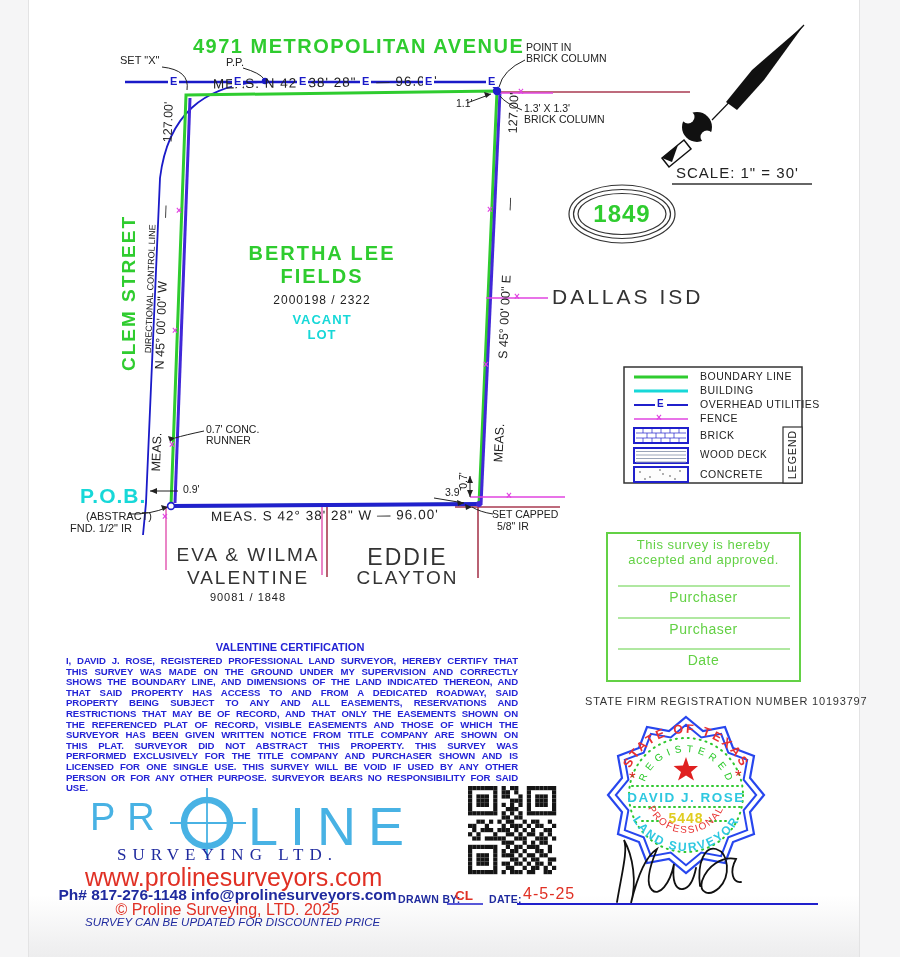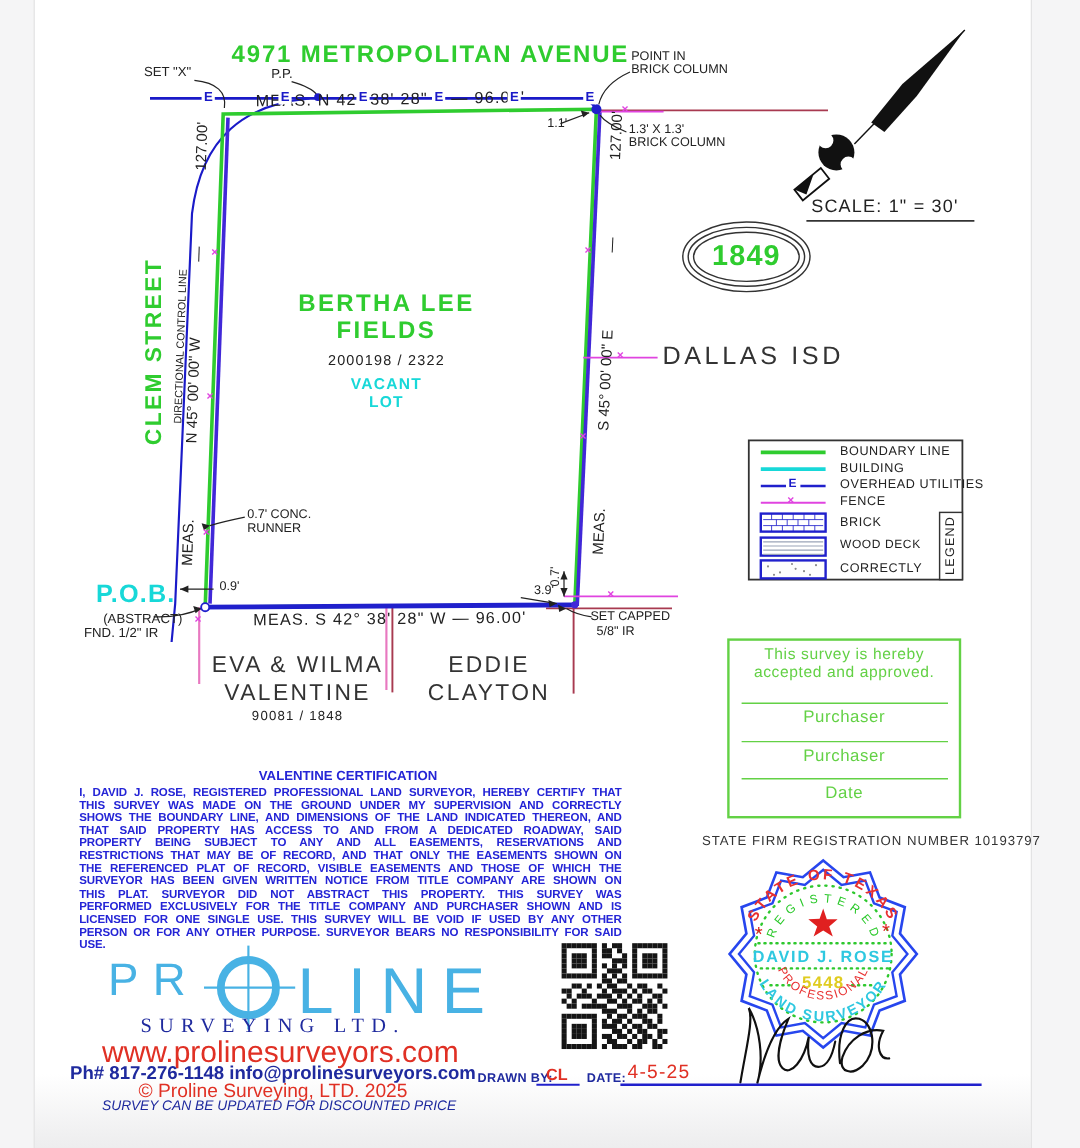--- a/index.html
+++ b/index.html
@@ -486,30 +486,30 @@
 <div class="t" style="left:455px;top:475px;font-size:10.5px;transform:rotate(-90deg)">0.7'</div>
 <div class="t cyan bold" style="left:80px;top:485px;font-size:21px;letter-spacing:1px">P.O.B.</div>
 <div class="t" style="left:86px;top:511px;font-size:11px">(ABSTRACT)</div>
 <div class="t" style="left:70px;top:523px;font-size:11px">FND. 1/2" IR</div>
 <div class="t" style="left:492px;top:509px;font-size:10.5px">SET CAPPED</div>
 <div class="t" style="left:497px;top:521px;font-size:10.5px">5/8" IR</div>
 
 <div class="t ctr" style="left:158px;top:545px;width:180px;font-size:19px;letter-spacing:2px;color:#333">EVA &amp; WILMA</div>
 <div class="t ctr" style="left:158px;top:568px;width:180px;font-size:19px;letter-spacing:2px;color:#333">VALENTINE</div>
 <div class="t ctr" style="left:158px;top:592px;width:180px;font-size:11px;letter-spacing:1px">90081 / 1848</div>
-<div class="t ctr" style="left:350px;top:545px;width:115px;font-size:19px;letter-spacing:2px;color:#333">EDDIE</div>
+<div class="t ctr" style="left:350px;top:545px;width:115px;font-size:23px;letter-spacing:2px;color:#333">EDDIE</div>
 <div class="t ctr" style="left:350px;top:568px;width:115px;font-size:19px;letter-spacing:2px;color:#333">CLAYTON</div>
 
 <div class="t" style="left:700px;top:371px;font-size:10.5px;letter-spacing:0.5px">BOUNDARY LINE</div>
 <div class="t" style="left:700px;top:385px;font-size:10.5px;letter-spacing:0.5px">BUILDING</div>
 <div class="t" style="left:700px;top:399px;font-size:10.5px;letter-spacing:0.5px">OVERHEAD UTILITIES</div>
 <div class="t" style="left:700px;top:413px;font-size:10.5px;letter-spacing:0.5px">FENCE</div>
 <div class="t" style="left:700px;top:430px;font-size:10.5px;letter-spacing:0.5px">BRICK</div>
 <div class="t" style="left:700px;top:450px;font-size:10px;letter-spacing:0.5px">WOOD DECK</div>
-<div class="t" style="left:700px;top:469px;font-size:10.5px;letter-spacing:0.5px">CORRECTLY</div>
+<div class="t" style="left:700px;top:469px;font-size:10.5px;letter-spacing:0.5px">CONCRETE</div>
 <div class="t ctr" style="left:767px;top:449px;width:51px;font-size:10.5px;letter-spacing:1px;transform:rotate(-90deg)">LEGEND</div>
 <span class="emark" style="left:655px;top:399px;font-size:10px">E</span>
 <span class="xmark" style="left:656px;top:413px">×</span>
 
 <span class="emark" style="left:168px;top:76px">E</span>
 <span class="emark" style="left:232px;top:76px">E</span>
 <span class="emark" style="left:297px;top:76px">E</span>
 <span class="emark" style="left:360px;top:76px">E</span>
 <span class="emark" style="left:423px;top:76px">E</span>
 <span class="emark" style="left:486px;top:76px">E</span>

